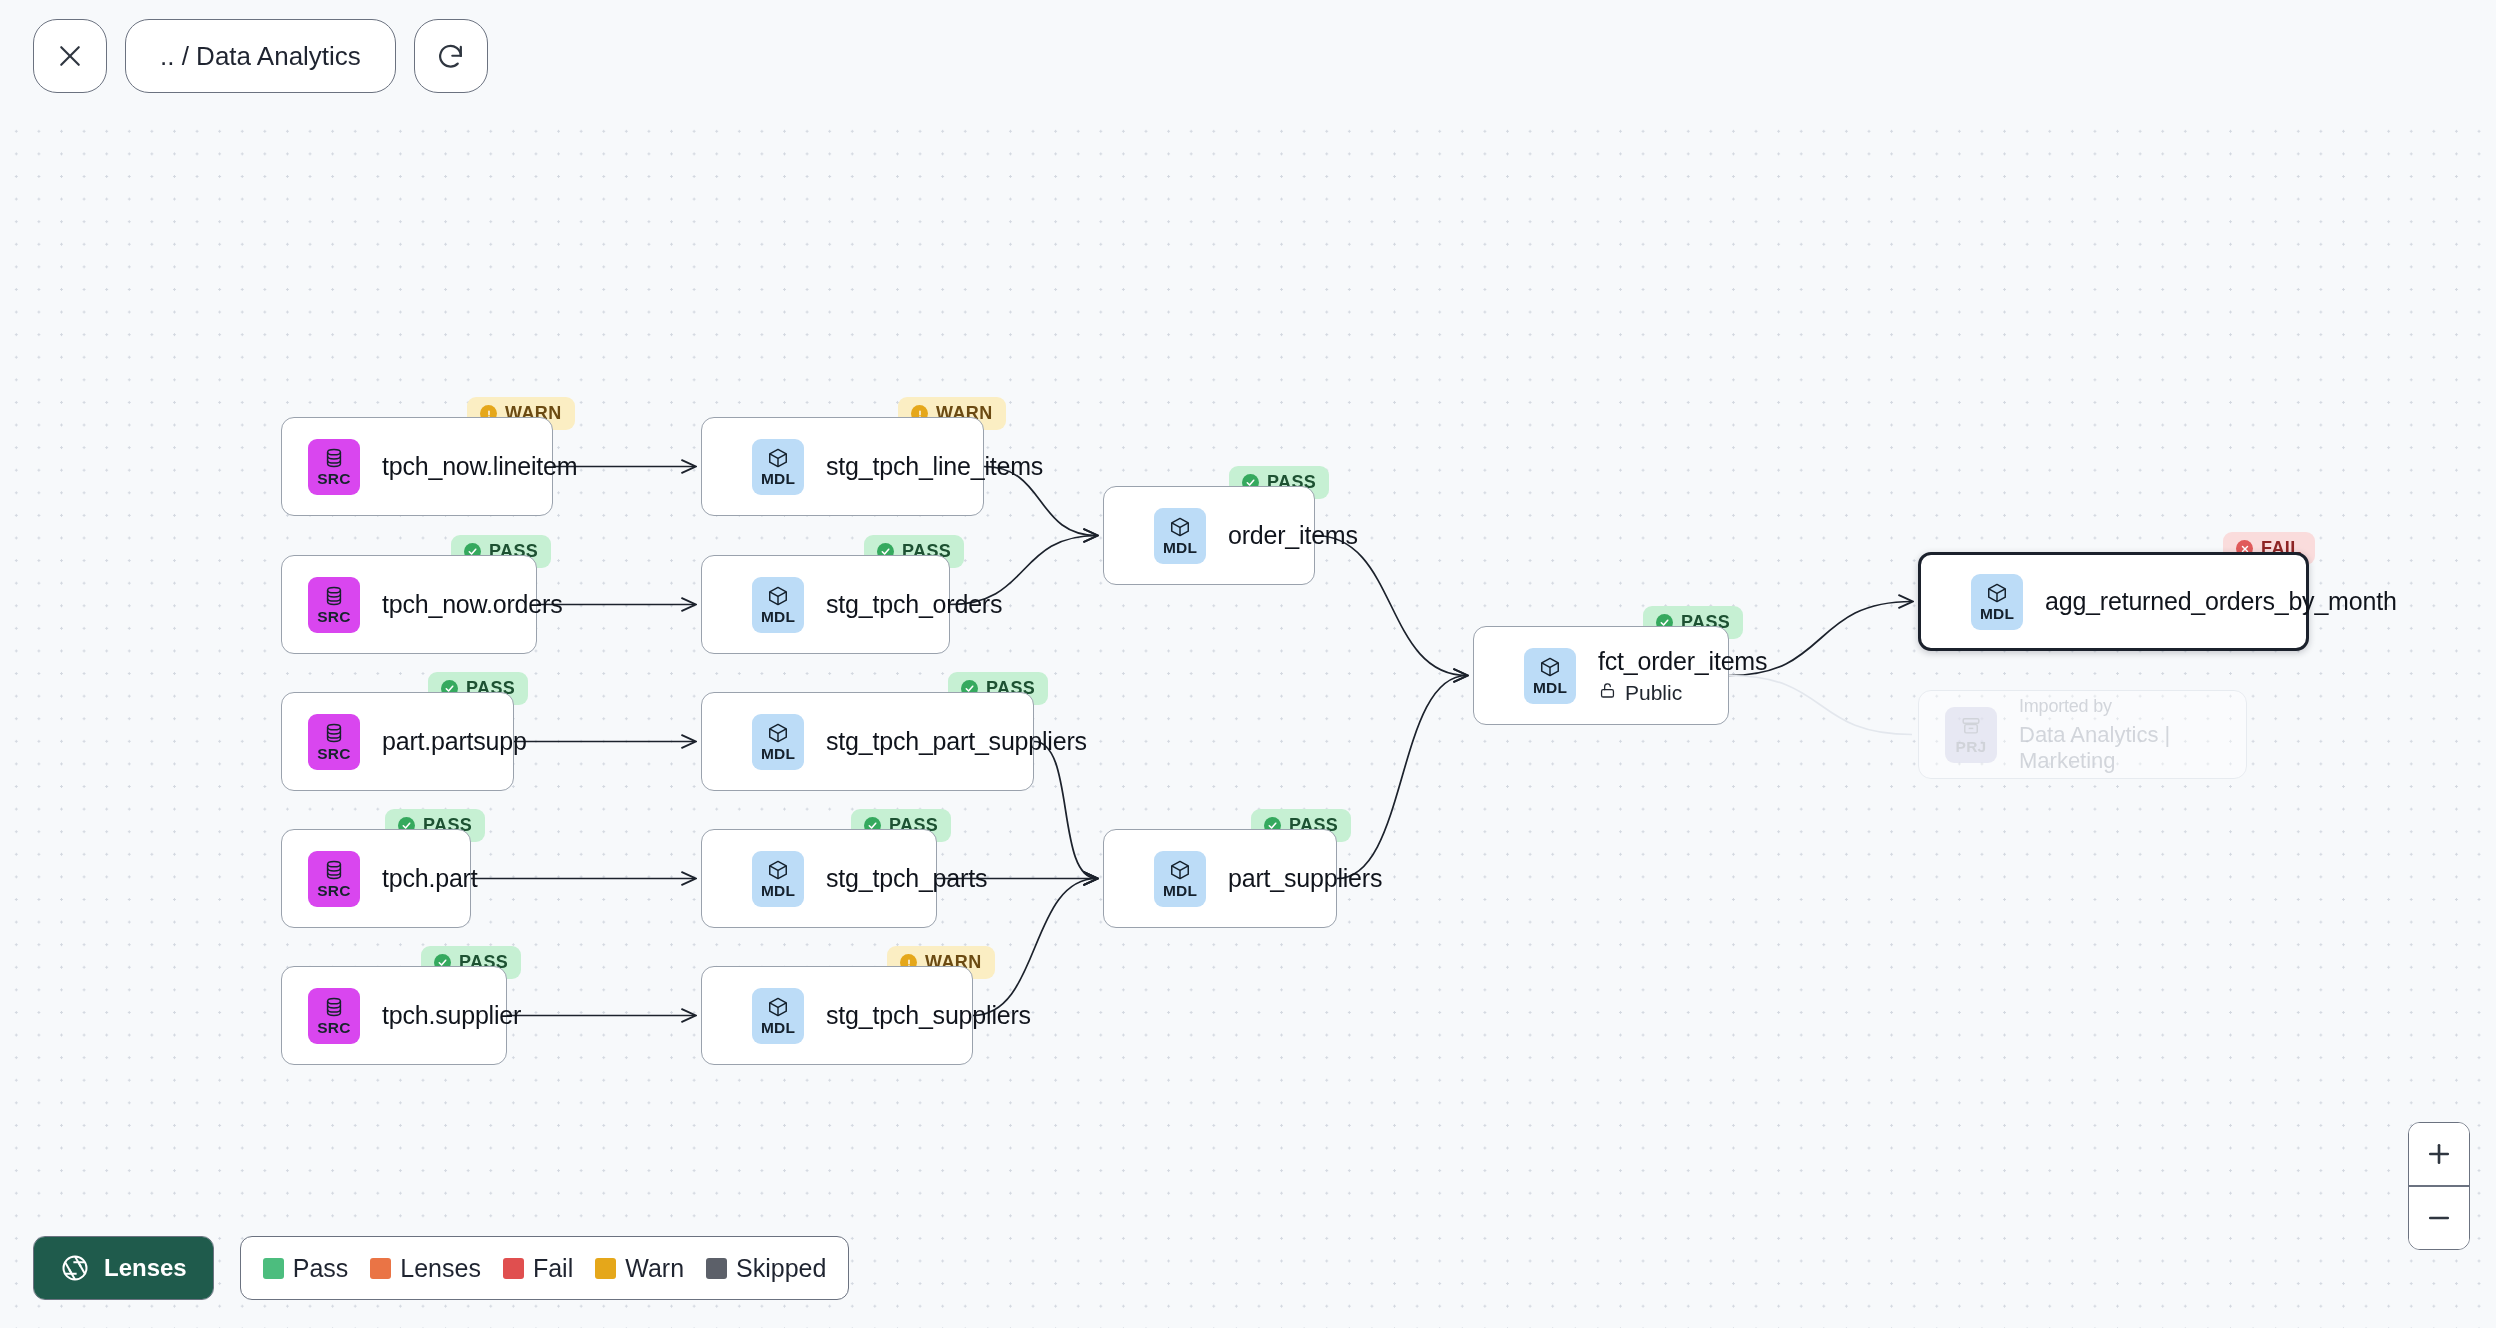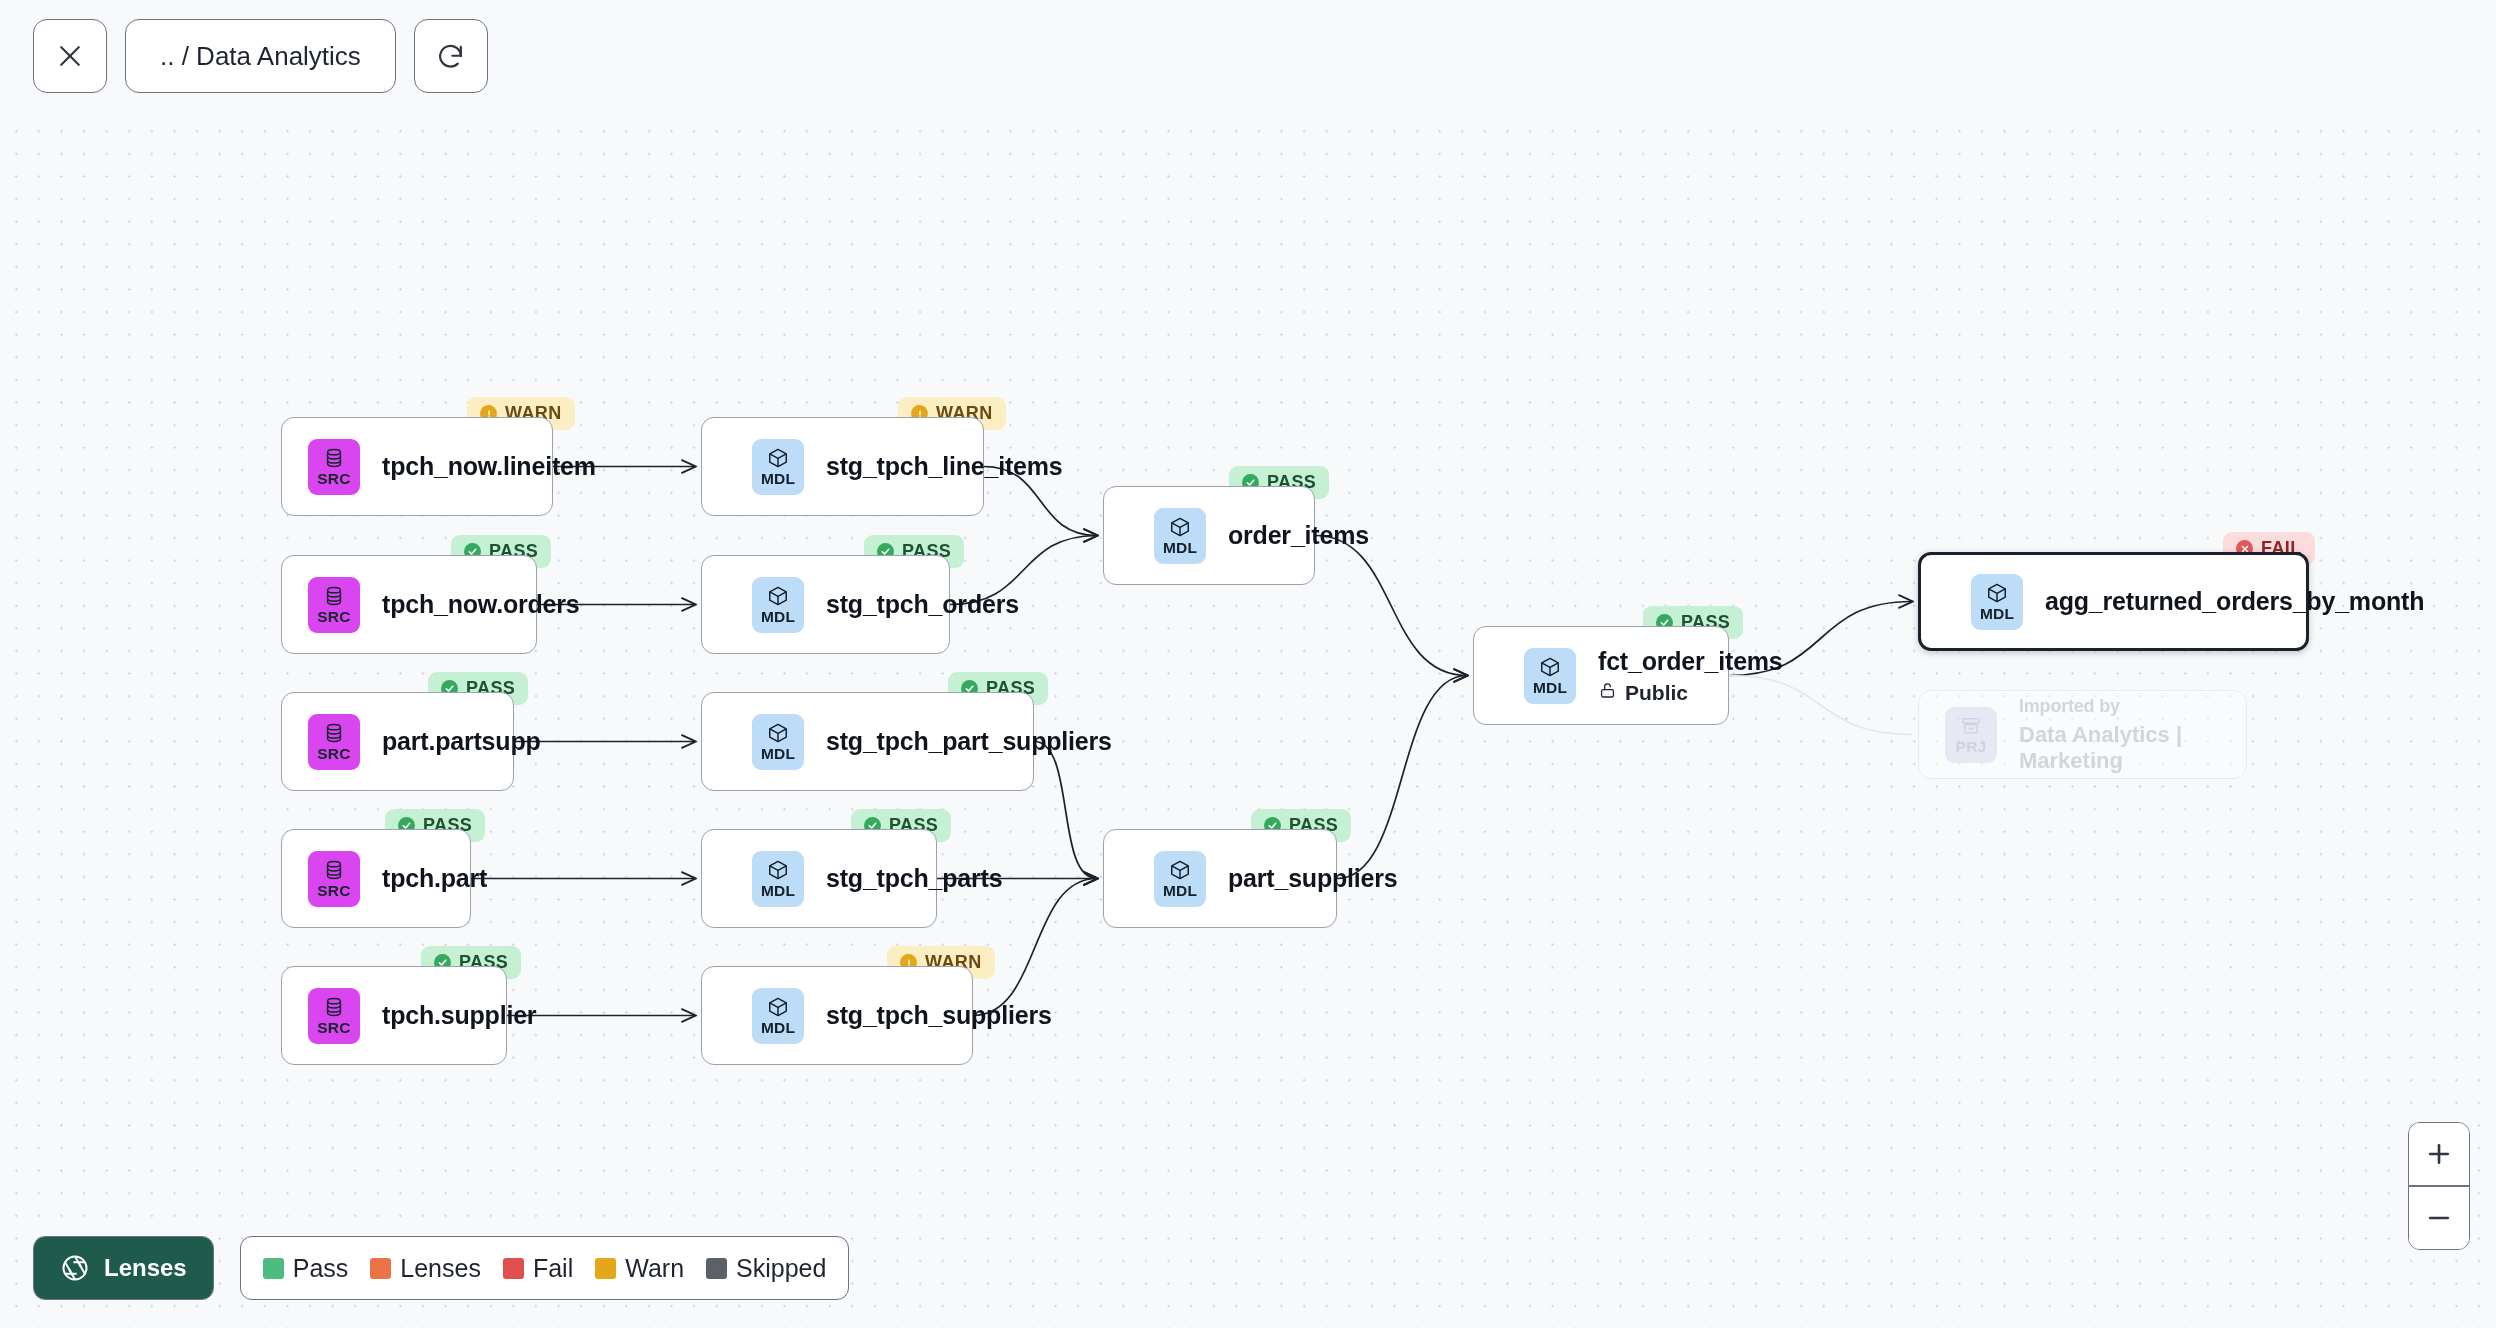--- a/index.html
+++ b/index.html
@@ -18,21 +18,21 @@
     width: 2496px; height: 112px;
     background: #f7f9fb;
     display: flex; align-items: center;
     padding: 0 33px;
     gap: 18px;
     z-index: 40;
   }
   .tb-btn {
     background: #ffffff;
     border: 1.6px solid #6b7280;
-    border-radius: 14px;
+    border-radius: 24px;
     height: 74px;
     display: flex; align-items: center; justify-content: center;
     color: #2f3640;
     cursor: pointer;
     flex: none;
   }
   .tb-close { width: 74px; }
   .tb-breadcrumb {
     padding: 0 34px;
     font-size: 26px;
@@ -103,21 +103,21 @@
     display: flex; flex-direction: column;
     align-items: center; justify-content: center;
     gap: 1px;
     margin-right: 22px;
   }
   .chip.src { background: #d946ef; color: #16242b; }
   .chip.mdl { background: #bcdcf7; color: #14202c; margin-left: 24px; }
   .chip.prj { background: #e2e2f0; color: #c2c5cd; }
   .chip .glyph { height: 24px; display: flex; align-items: center; }
   .chip .lbl { font-size: 15.5px; font-weight: 600; letter-spacing: 0.2px; line-height: 1; }
-  .node-body { display: flex; flex-direction: column; justify-content: flex-end; gap: 5px; min-width: 0; font-weight: bold; }
+  .node-body { display: flex; flex-direction: column; justify-content: flex-end; gap: 5px; min-width: 0; }
   .node-title { font-size: 25px; color: #10141c; white-space: nowrap; letter-spacing: -0.2px; }
   .node.ghost .node-title { color: #c4c8d0; font-size: 18px; }
   .node-sub {
     display: flex; align-items: center; gap: 8px;
     font-size: 21px; color: #20262f;
   }
   .node.ghost .node-sub { color: #c4c8d0; font-size: 22px; }
 
   
   .badge {

